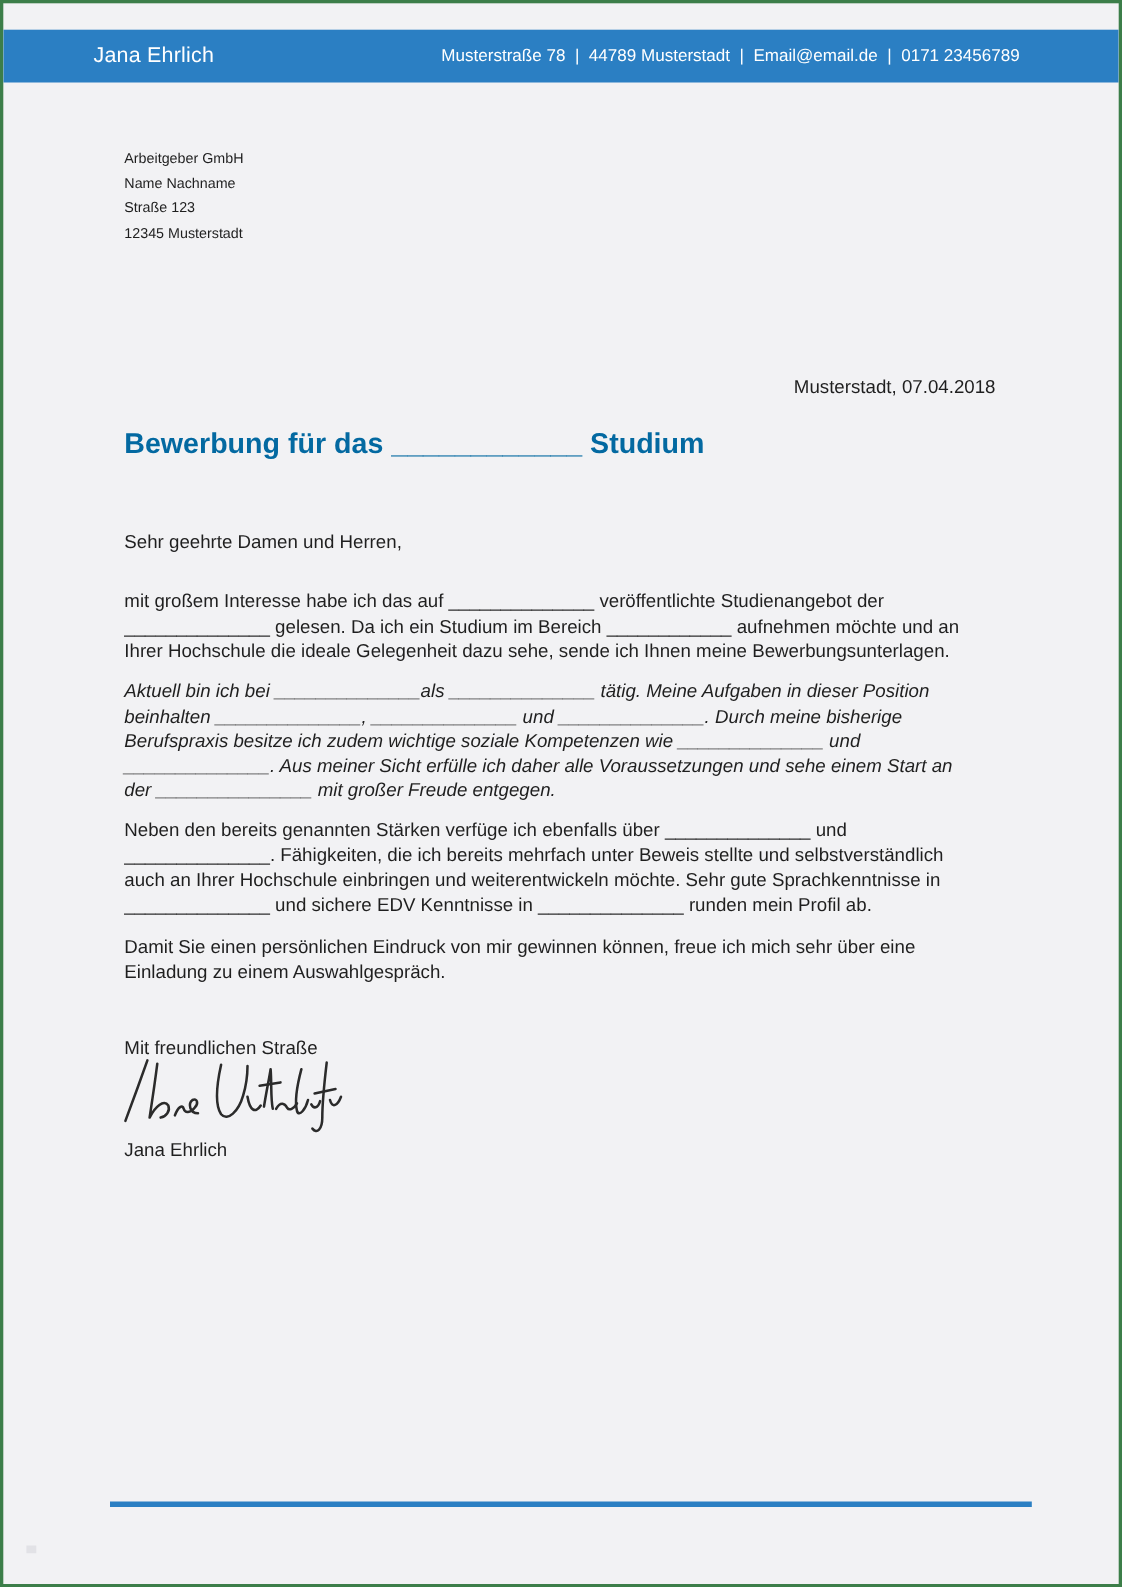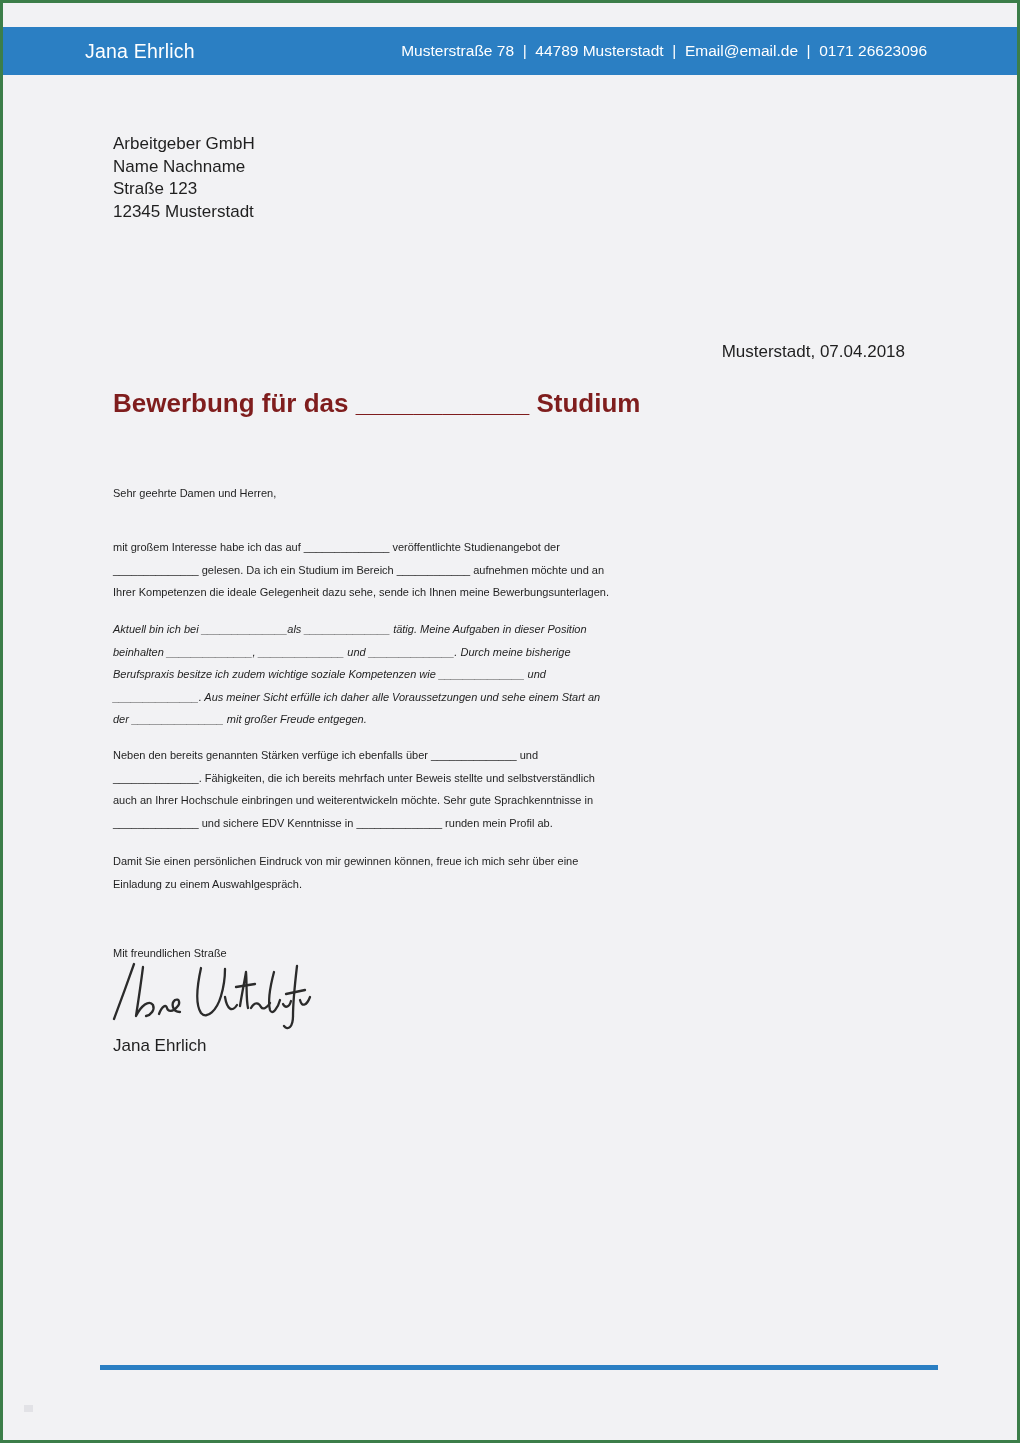--- a/index.html
+++ b/index.html
@@ -33,43 +33,43 @@
     position: absolute;
     right: 90px; top: 50%;
     transform: translateY(-50%);
     color: #ffffff;
     font-size: 15.5px;
     white-space: pre;
   }
   .recipient {
     position: absolute;
     left: 110px; top: 130px;
-    font-size: 17px;
+    font-size: 13px;
     line-height: 22.6px;
     white-space: pre-line;
   }
   .date-line {
     position: absolute;
     top: 339px; right: 112px;
     font-size: 17px;
     text-align: right;
   }
   .subject {
     position: absolute;
     left: 110px; top: 385px;
     font-size: 26px;
     font-weight: bold;
-    color: #7f1d1d;
+    color: #0369a1;
     white-space: pre;
   }
   .para {
     position: absolute;
     left: 110px;
     width: 810px;
-    font-size: 11px;
+    font-size: 17px;
     line-height: 22.6px;
     white-space: pre-line;
   }
   .salutation { top: 479px; }
   .p1 { top: 533px; }
   .p2 { top: 615px; font-style: italic; }
   .p3 { top: 741px; }
   .p4 { top: 847px; }
   .regards { top: 939px; }
   .signature {
@@ -102,37 +102,37 @@
     background: #e2e2e6;
   }
 </style>
 </head>
 <body>
 
 <div class="page">
 
   <div class="header-bar">
     <span class="header-name">Jana Ehrlich</span>
-    <span class="header-contact">Musterstraße 78  |  44789 Musterstadt  |  Email@email.de  |  0171 26623096</span>
+    <span class="header-contact">Musterstraße 78  |  44789 Musterstadt  |  Email@email.de  |  0171 23456789</span>
   </div>
 
   <div class="recipient">Arbeitgeber GmbH
 Name Nachname
 Straße 123
 12345 Musterstadt</div>
 
   <div class="date-line">Musterstadt, 07.04.2018</div>
 
   <h1 class="subject">Bewerbung für das ____________ Studium</h1>
 
   <p class="para salutation">Sehr geehrte Damen und Herren,</p>
 
   <p class="para p1">mit großem Interesse habe ich das auf ______________ veröffentlichte Studienangebot der
 ______________ gelesen. Da ich ein Studium im Bereich ____________ aufnehmen möchte und an
-Ihrer Kompetenzen die ideale Gelegenheit dazu sehe, sende ich Ihnen meine Bewerbungsunterlagen.</p>
+Ihrer Hochschule die ideale Gelegenheit dazu sehe, sende ich Ihnen meine Bewerbungsunterlagen.</p>
   <p class="para p2">Aktuell bin ich bei ______________als ______________ tätig. Meine Aufgaben in dieser Position
 beinhalten ______________, ______________ und ______________. Durch meine bisherige
 Berufspraxis besitze ich zudem wichtige soziale Kompetenzen wie ______________ und
 ______________. Aus meiner Sicht erfülle ich daher alle Voraussetzungen und sehe einem Start an
 der _______________ mit großer Freude entgegen.</p>
   <p class="para p3">Neben den bereits genannten Stärken verfüge ich ebenfalls über ______________ und
 ______________. Fähigkeiten, die ich bereits mehrfach unter Beweis stellte und selbstverständlich
 auch an Ihrer Hochschule einbringen und weiterentwickeln möchte. Sehr gute Sprachkenntnisse in
 ______________ und sichere EDV Kenntnisse in ______________ runden mein Profil ab.</p>
   <p class="para p4">Damit Sie einen persönlichen Eindruck von mir gewinnen können, freue ich mich sehr über eine

